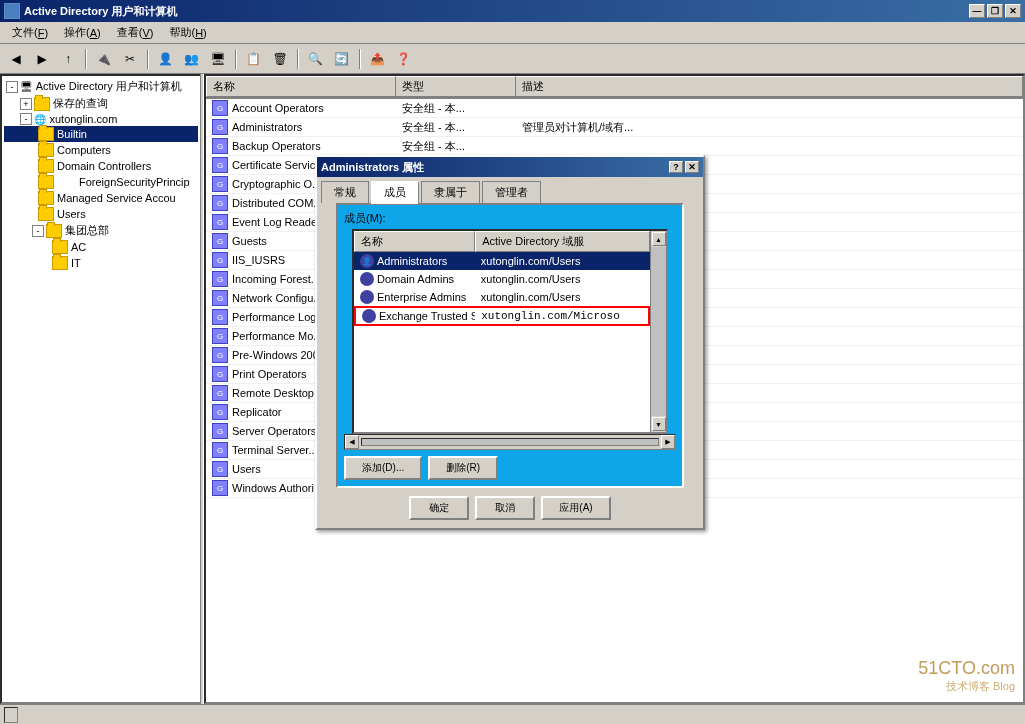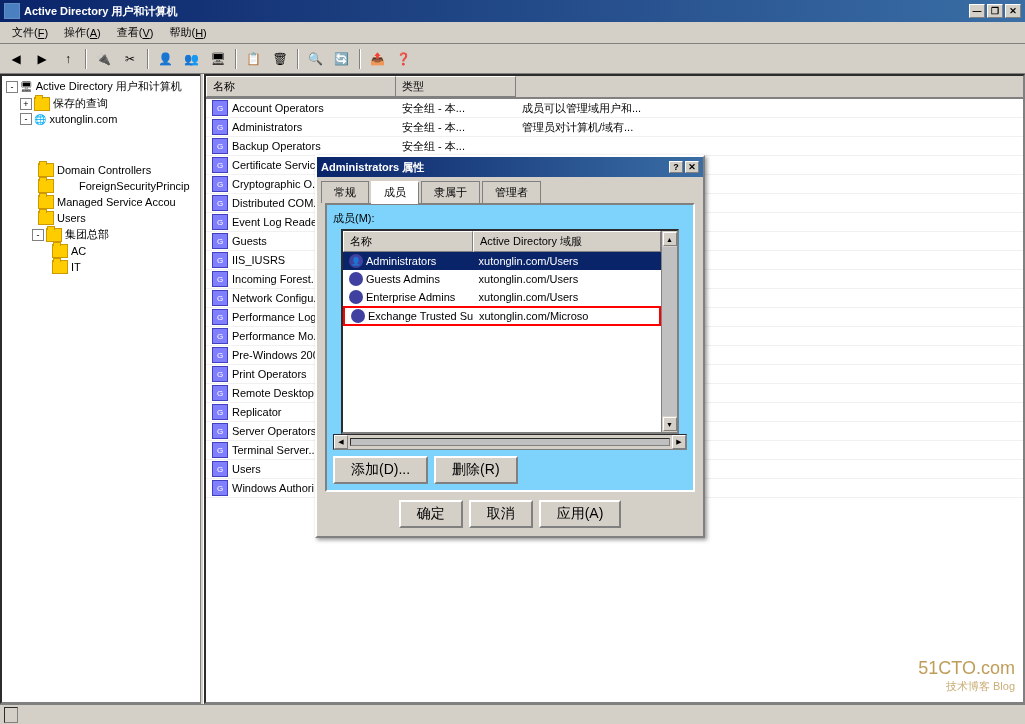--- a/index.html
+++ b/index.html
@@ -320,21 +320,21 @@
     .dialog-buttons {
       display: flex;
       gap: 6px;
       padding: 6px 8px;
     }
     .dlg-btn {
       padding: 3px 16px;
       background: #d4d0c8;
       border: 2px solid;
       border-color: #ffffff #808080 #808080 #ffffff;
-      font-size: 14px;
+      font-size: 10px;
       cursor: pointer;
       min-width: 60px;
     }
 
     
     .watermark {
       position: absolute;
       bottom: 30px;
       right: 10px;
       color: rgba(180,140,60,0.85);
@@ -423,23 +423,31 @@
         <span class="tree-folder-icon"></span>
         <span>保存的查询</span>
       </div>
 
       <div class="tree-item" style="padding-left: 16px;">
         <span class="tree-expand">-</span>
         <span style="font-size:10px; margin-right:3px;">🌐</span>
         <span>xutonglin.com</span>
       </div>
 
-
-
-      <div class="tree-item" style="padding-left: 34px; margin-top: 36px;">
+      <div class="tree-item selected" style="padding-left: 34px;">
+        <span class="tree-folder-icon"></span>
+        <span>Builtin</span>
+      </div>
+
+      <div class="tree-item" style="padding-left: 34px;">
+        <span class="tree-folder-icon"></span>
+        <span>Computers</span>
+      </div>
+
+      <div class="tree-item" style="padding-left: 34px;">
         <span class="tree-folder-icon"></span>
         <span>Domain Controllers</span>
       </div>
 
       <div class="tree-item" style="padding-left: 34px; gap: 22px;">
         <span class="tree-folder-icon"></span>
         <span>ForeignSecurityPrincip</span>
       </div>
 
       <div class="tree-item" style="padding-left: 34px;">
@@ -471,30 +479,30 @@
 
     </div>
   </div>
 
   <div class="splitter"></div>
 
   <div class="list-pane">
     <div class="list-header">
       <div class="list-col-header col-name">名称</div>
       <div class="list-col-header col-type">类型</div>
+      <div class="list-col-header col-desc">描述</div>
     </div>
 
     <div id="list-rows-container">
         <div class="list-row">
       <div class="list-cell col-name" style="display:flex;align-items:center;">
         <div class="grp-icon">G</div>
         <span>Account Operators</span>
       </div>
       <div class="list-cell col-type">安全组 - 本...</div>
-      <div class="list-cell col-desc">成员可以管理域用户和...</div>
     </div>
         <div class="list-row">
       <div class="list-cell col-name" style="display:flex;align-items:center;">
         <div class="grp-icon">G</div>
         <span>Administrators</span>
       </div>
       <div class="list-cell col-type">安全组 - 本...</div>
       <div class="list-cell col-desc">管理员对计算机/域有...</div>
     </div>
         <div class="list-row">
@@ -670,21 +678,21 @@
       </div>
     </div>
 
     <div class="dialog-tabs">
       <div class="dialog-tab">常规</div>
       <div class="dialog-tab active" style="background:white; border-top:2px solid white; padding-top:2px;">成员</div>
       <div class="dialog-tab">隶属于</div>
       <div class="dialog-tab">管理者</div>
     </div>
 
-    <div style="background: #7dd3fc; border: 2px solid; border-color: #808080 #ffffff #ffffff #808080; margin: 0 8px 4px; padding: 6px;">
+    <div style="background: #0ea5e9; border: 2px solid; border-color: #808080 #ffffff #ffffff #808080; margin: 0 19px 4px; padding: 6px;">
 
       <div style="font-size:11px; margin-bottom:3px;">成员(M):</div>
 
       <div class="members-scroll" style="display:flex; border: 2px inset #808080; height: 205px; background:white;">
         <div style="flex:1; overflow:hidden; display:flex; flex-direction:column;">
 
           <div class="members-header">
             <div class="members-col-header" style="flex:1;">名称</div>
             <div class="members-col-header" style="flex:1.5;">Active Directory 域服</div>
           </div>
@@ -695,39 +703,39 @@
                   <span style="color:white;font-size:8px;">👤</span>
                 </div>
               <span>Administrators</span>
             </div>
             <div class="members-cell" style="flex:1.5;">xutonglin.com/Users</div>
           </div>
 
           <div class="members-row">
             <div class="members-cell" style="flex:1;">
               <div style="width:14px;height:14px;background:#4040a0;border-radius:50%;margin-right:3px;flex-shrink:0;"></div>
-              <span>Guests Admins</span>
+              <span>Domain Admins</span>
             </div>
             <div class="members-cell" style="flex:1.5;">xutonglin.com/Users</div>
           </div>
 
           <div class="members-row">
             <div class="members-cell" style="flex:1;">
               <div style="width:14px;height:14px;background:#4040a0;border-radius:50%;margin-right:3px;flex-shrink:0;"></div>
               <span>Enterprise Admins</span>
             </div>
             <div class="members-cell" style="flex:1.5;">xutonglin.com/Users</div>
           </div>
 
           <div class="members-row" style="border: 2px solid red; box-sizing:border-box;">
             <div class="members-cell" style="flex:1;">
               <div style="width:14px;height:14px;background:#4040a0;border-radius:50%;margin-right:3px;flex-shrink:0;"></div>
               <span>Exchange Trusted Subsystem</span>
             </div>
-            <div class="members-cell" style="flex:1.5;">xutonglin.com/Microso</div>
+            <div class="members-cell" style="flex:1.5;font-family:Liberation Mono, monospace;">xutonglin.com/Microso</div>
           </div>
 
         </div>
 
         <div style="width:16px; background:#d4d0c8; border-left:1px solid #808080; display:flex; flex-direction:column;">
           <div style="width:14px;height:14px;background:#d4d0c8;border:1px solid;border-color:#fff #808080 #808080 #fff;margin:1px auto;display:flex;align-items:center;justify-content:center;font-size:7px;">▲</div>
           <div style="flex:1;background:#c0c0c0;"></div>
           <div style="width:14px;height:14px;background:#d4d0c8;border:1px solid;border-color:#fff #808080 #808080 #fff;margin:1px auto;display:flex;align-items:center;justify-content:center;font-size:7px;">▼</div>
         </div>
       </div>

